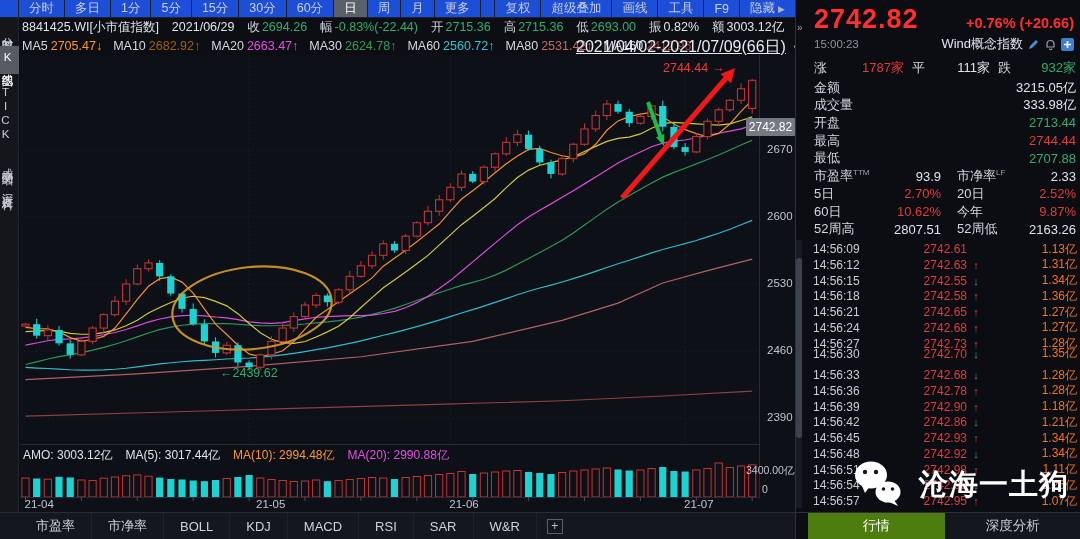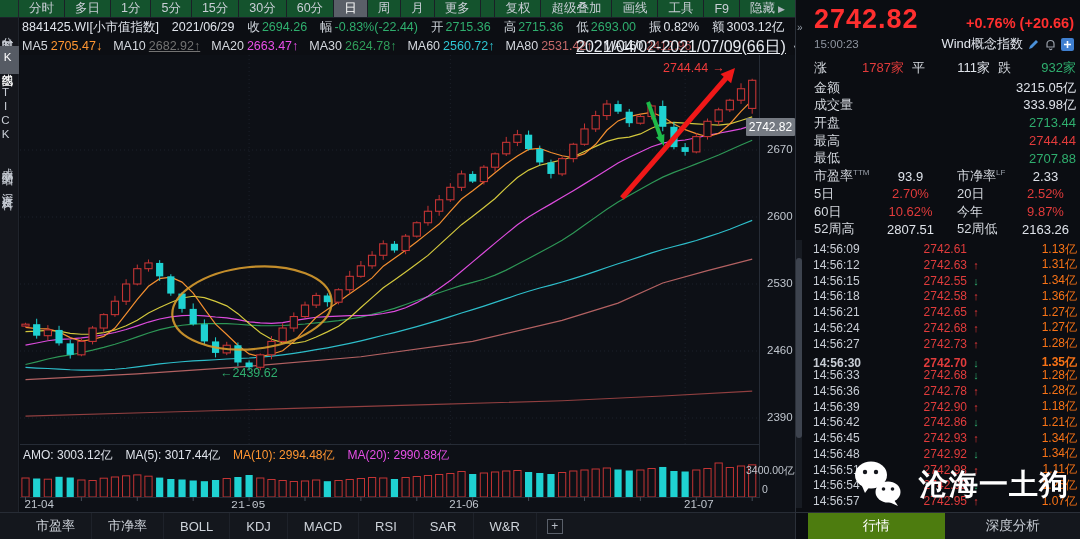--- a/index.html
+++ b/index.html
@@ -2,21 +2,21 @@
 <html><head>
 <meta charset="utf-8">
 <style>
   * { box-sizing: border-box; margin: 0; padding: 0; }
   html,body { background:#000; }
   body { font-family: "Liberation Sans", "DejaVu Sans", sans-serif; }
   #app { position:relative; width:1080px; height:539px; background:#0c0e13; overflow:hidden; color:#dfe3ea; }
   .abs { position:absolute; }
 
   
-  #topbar1 { position:absolute; left:0; top:0; width:795px; height:18px; background:#14532d; display:flex; align-items:stretch; font-size:12.5px; color:#c9ced6; border-bottom:1px solid #1d212a; }
+  #topbar1 { position:absolute; left:0; top:0; width:795px; height:18px; background:#1d4ed8; display:flex; align-items:stretch; font-size:12.5px; color:#c9ced6; border-bottom:1px solid #1d212a; }
   #topbar1 .corner { width:19px; border-right:1px solid #20242c; }
   .ttab { padding:0 10px; display:flex; align-items:center; cursor:default; border-right:1px solid #1b1f27; }
   .ttab.sel { background:#5a5f68; color:#fff; }
   #toptools { margin-left:auto; display:flex; }
   .ttool { padding:0 10px; display:flex; align-items:center; border-left:1px solid #1b1f27; }
   .ttool .chev { font-size:9px; margin-left:3px; color:#aeb4bd; }
 
   #infobar { position:absolute; left:20px; top:18px; width:775px; height:18px; display:flex; align-items:center; gap:13px; font-size:12.5px; padding-left:2px; white-space:nowrap; }
   #infobar .flabel { color:#cfd4db; margin-right:2px; }
   #mabar { position:absolute; left:20px; top:36px; width:775px; height:19px; display:flex; align-items:center; gap:11px; font-size:12.5px; padding-left:2px; white-space:nowrap; }
@@ -56,21 +56,21 @@
   #p-price { font-size:27px; font-weight:bold; color:#ff2f2f; line-height:30px; letter-spacing:1px; }
   #p-chg { font-size:14.5px; font-weight:bold; color:#ff2f2f; }
   #p-time { font-size:11.5px; color:#8f95a0; }
   #p-type { font-size:13px; color:#e3e7ee; display:flex; align-items:center; gap:4px; }
   .micon { width:13px; height:13px; display:inline-flex; }
   #advdec { position:absolute; left:0; top:58px; width:285px; height:19px; display:grid; grid-template-columns:26px 64px 30px 56px 30px auto; align-items:center; padding:0 5px 0 18px; font-size:13px; }
   #advdec .num { text-align:right; }
   .statrow { position:absolute; left:0; width:285px; height:17.6px; display:flex; justify-content:space-between; align-items:center; padding:0 5px 0 18px; font-size:13px; }
   .statrow .lab { color:#d4d8de; }
   .ratiorow { position:absolute; left:0; width:285px; height:17.8px; display:grid; grid-template-columns:66px 1fr 74px 1fr; align-items:center; padding:0 5px 0 18px; font-size:13px; }
-  .ratiorow .val { text-align:center; }
+  .ratiorow .val { text-align:right; }
   .ratiorow sup { font-size:8px; color:#9aa0aa; }
   .traderow { position:absolute; left:0; width:285px; height:15.75px; display:grid; grid-template-columns:72px 82px 18px 1fr; align-items:center; padding:0 4px 0 17px; font-size:12px; }
   .traderow .t { color:#c9ced6; }
   .traderow .p { text-align:right; color:#e23c3c; }
   .traderow .a { text-align:center; font-size:11px; }
   .traderow .amt { text-align:right; color:#f97316; }
   #p-tabs { position:absolute; left:0; top:512px; width:285px; height:27px; display:flex; border-top:1px solid #2b3039; }
   .ptab { flex:1; display:flex; align-items:center; justify-content:center; font-size:13.5px; color:#c8cdd5; background:#14171d; }
   .ptab.sel { background:#4d7c0f; color:#fff;margin-left:12px; }
   #p-scroll { position:absolute; left:0; top:240px; width:6px; height:268px; background:#171b22; }
@@ -116,21 +116,21 @@
       <span><span class="flabel">幅</span><span style="color: rgb(47, 174, 110);">-0.83%(-22.44)</span></span>
       <span><span class="flabel">开</span><span style="color: rgb(47, 174, 110);">2715.36</span></span>
       <span><span class="flabel">高</span><span style="color: rgb(47, 174, 110);">2715.36</span></span>
       <span><span class="flabel">低</span><span style="color: rgb(47, 174, 110);">2693.00</span></span>
       <span><span class="flabel">振</span><span style="color: rgb(223, 227, 234);">0.82%</span></span>
       <span><span class="flabel">额</span><span style="color: rgb(223, 227, 234);">3003.12亿</span></span>
     </div>
 
   <div id="mabar">
       <span><span class="mlabel">MA5</span><span style="color: rgb(255, 150, 50);">2705.47↓</span></span>
-      <span><span class="mlabel">MA10</span><span style="color: #737373; text-decoration: underline;">2682.92↑</span></span>
+      <span><span class="mlabel">MA10</span><span style="color: #a16207;">2682.92↑</span></span>
       <span><span class="mlabel">MA20</span><span style="color: rgb(232, 79, 232);">2663.47↑</span></span>
       <span><span class="mlabel">MA30</span><span style="color: rgb(47, 158, 90);">2624.78↑</span></span>
       <span><span class="mlabel">MA60</span><span style="color: rgb(47, 199, 212);">2560.72↑</span></span>
       <span><span class="mlabel">MA80</span><span style="color: rgb(197, 106, 106);">2531.42↑</span></span>
       <span><span class="mlabel">MA160</span><span style="color: rgb(160, 69, 69);">2412.96</span></span>
     </div>
   <div id="daterange" class="abs" style="left:576px; top:37px;">
     <span class="rng">2021/04/02-2021/07/09(66日)</span>
     <span class="caret">▼</span>
     <span class="micon" style="width:11px;height:14px;">
@@ -402,21 +402,21 @@
         <span><span style="color: rgb(232, 79, 232);">MA(20): 2990.88亿</span></span>
       </div>
     <div id="vlab-top">3400.00亿</div>
     <div id="vlab-bot">0</div>
   <div class="ylab" style="top: 88px;">2670</div>
       <div class="ylab" style="top: 155px;">2600</div>
       <div class="ylab" style="top: 222px;">2530</div>
       <div class="ylab" style="top: 289px;">2460</div>
       <div class="ylab" style="top: 356px;">2390</div>
       <div class="xlab" style="left: 4.5px;">21-04</div>
-      <div class="xlab" style="left: 211px; font-family: Liberation Mono, monospace;">21-05</div>
+      <div class="xlab" style="left: 236px;">21-05</div>
       <div class="xlab" style="left: 429.34px;">21-06</div>
       <div class="xlab" style="left: 664.12px;">21-07</div>
     </div>
 
   <div id="bottombar">
       <div class="btab">市盈率</div>
       <div class="btab">市净率</div>
       <div class="btab">BOLL</div>
       <div class="btab">KDJ</div>
       <div class="btab">MACD</div>
@@ -551,21 +551,21 @@
           <span class="p">2742.68</span>
           <span class="a" style="color: rgb(242, 59, 59);">↑</span>
           <span class="amt">1.27亿</span>
         </div>
         <div class="traderow" style="top: 335px;">
           <span class="t">14:56:27</span>
           <span class="p">2742.73</span>
           <span class="a" style="color: rgb(242, 59, 59);">↑</span>
           <span class="amt">1.28亿</span>
         </div>
-        <div class="traderow" style="top: 354px; font-weight: bold;">
+        <div class="traderow" style="top: 345px;">
           <span class="t">14:56:30</span>
           <span class="p">2742.70</span>
           <span class="a" style="color: rgb(47, 174, 110);">↓</span>
           <span class="amt">1.35亿</span>
         </div>
         <div class="traderow" style="top: 366.5px;">
           <span class="t">14:56:33</span>
           <span class="p">2742.68</span>
           <span class="a" style="color: rgb(47, 174, 110);">↓</span>
           <span class="amt">1.28亿</span>

